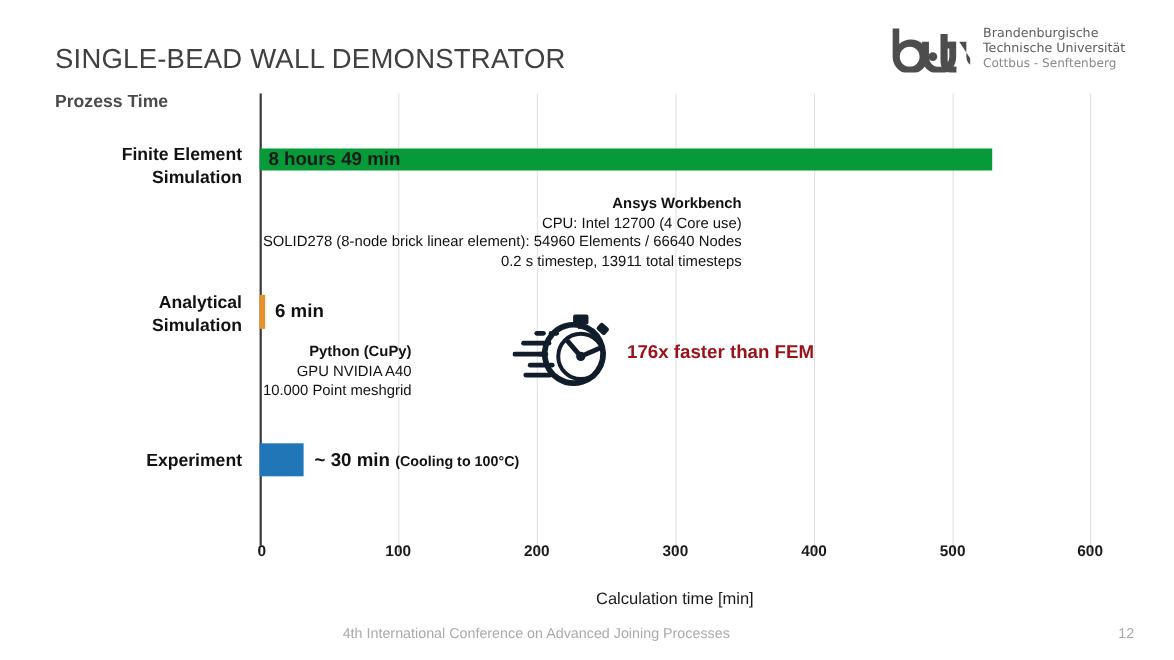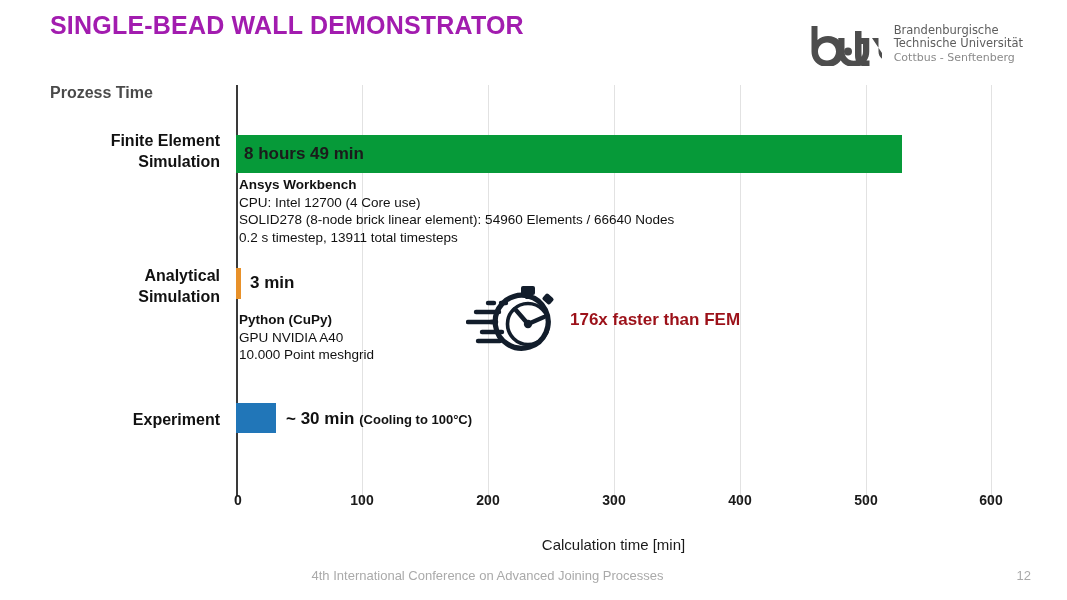--- a/index.html
+++ b/index.html
@@ -13,24 +13,24 @@
     position: relative;
     overflow: hidden;
     font-family: "Liberation Sans", sans-serif;
     -webkit-font-smoothing: antialiased;
   }
 
   
   .slide-title {
     position: absolute;
     left: 50px;
-    top: 11px;
+    top: 40px;
     font-size: 25px;
-    font-weight: bold;
-    color: #a21caf;
+    font-weight: normal;
+    color: #404040;
     letter-spacing: 0.2px;
     white-space: nowrap;
   }
 
   .logo-block {
     position: absolute;
     right: 44px;
     top: 22px;
     display: flex;
     align-items: center;
@@ -150,20 +150,21 @@
     font-weight: bold;
   }
 
   
   .annot {
     position: absolute;
     font-size: 13.5px;
     line-height: 17.5px;
     color: #111111;
     white-space: nowrap;
+    text-align: right;
   }
   .annot .head { font-weight: bold; }
 
   
   .callout {
     position: absolute;
     left: 466px;
     top: 284px;
     display: flex;
     align-items: center;
@@ -253,40 +254,40 @@
 
 <div class="axis-x-title">Calculation time [min]</div>
 
 <div class="cat-wrap" style="top:130px;">
   <div class="cat-label" style="position:relative;">
     <div>Finite Element</div>
     <div>Simulation</div>
   </div>
 </div>
 
-<div class="bar bar-fem" style="left:236px; top:135px; width:666px; height:38px;">
+<div class="bar bar-fem" style="left:236px; top:135px; width:666px; height:20px;">
   <span class="bar-value-inside">8 hours 49 min</span>
 </div>
 
 <div class="annot" style="left:239px; top:176px;">
   <div class="head">Ansys Workbench</div>
   <div>CPU: Intel 12700 (4 Core use)</div>
   <div>SOLID278 (8-node brick linear element): 54960 Elements / 66640 Nodes</div>
   <div>0.2 s timestep, 13911 total timesteps</div>
 </div>
 
 <div class="cat-wrap" style="top:265px;">
   <div class="cat-label" style="position:relative;">
     <div>Analytical</div>
     <div>Simulation</div>
   </div>
 </div>
 
 <div class="bar bar-anal" style="left:236px; top:268px; width:5px; height:31px;"></div>
-<div class="bar-value-outside" style="left:250px; top:273px;">3 min</div>
+<div class="bar-value-outside" style="left:250px; top:273px;">6 min</div>
 
 <div class="annot" style="left:239px; top:311px;">
   <div class="head">Python (CuPy)</div>
   <div>GPU NVIDIA A40</div>
   <div>10.000 Point meshgrid</div>
 </div>
 
 <div class="callout">
   <svg width="92" height="72" viewBox="0 0 92 72">
     <g stroke="#121d2b" stroke-width="4.4" fill="none" stroke-linecap="round">

